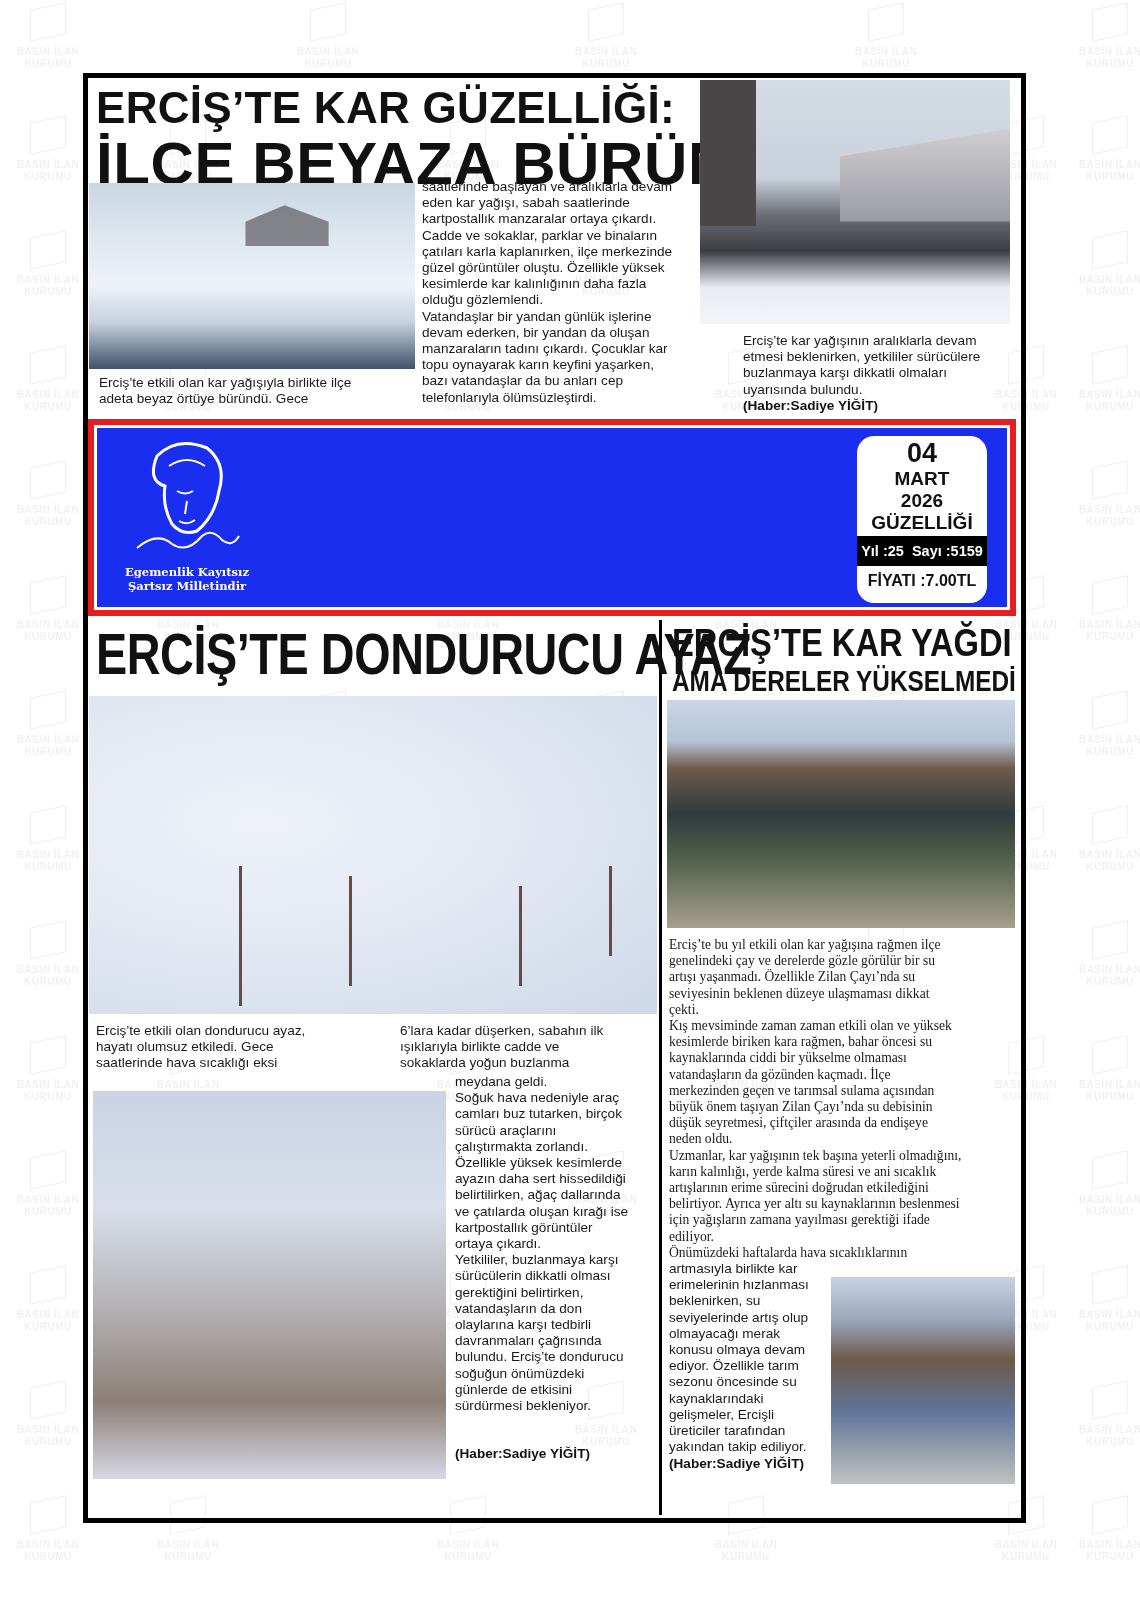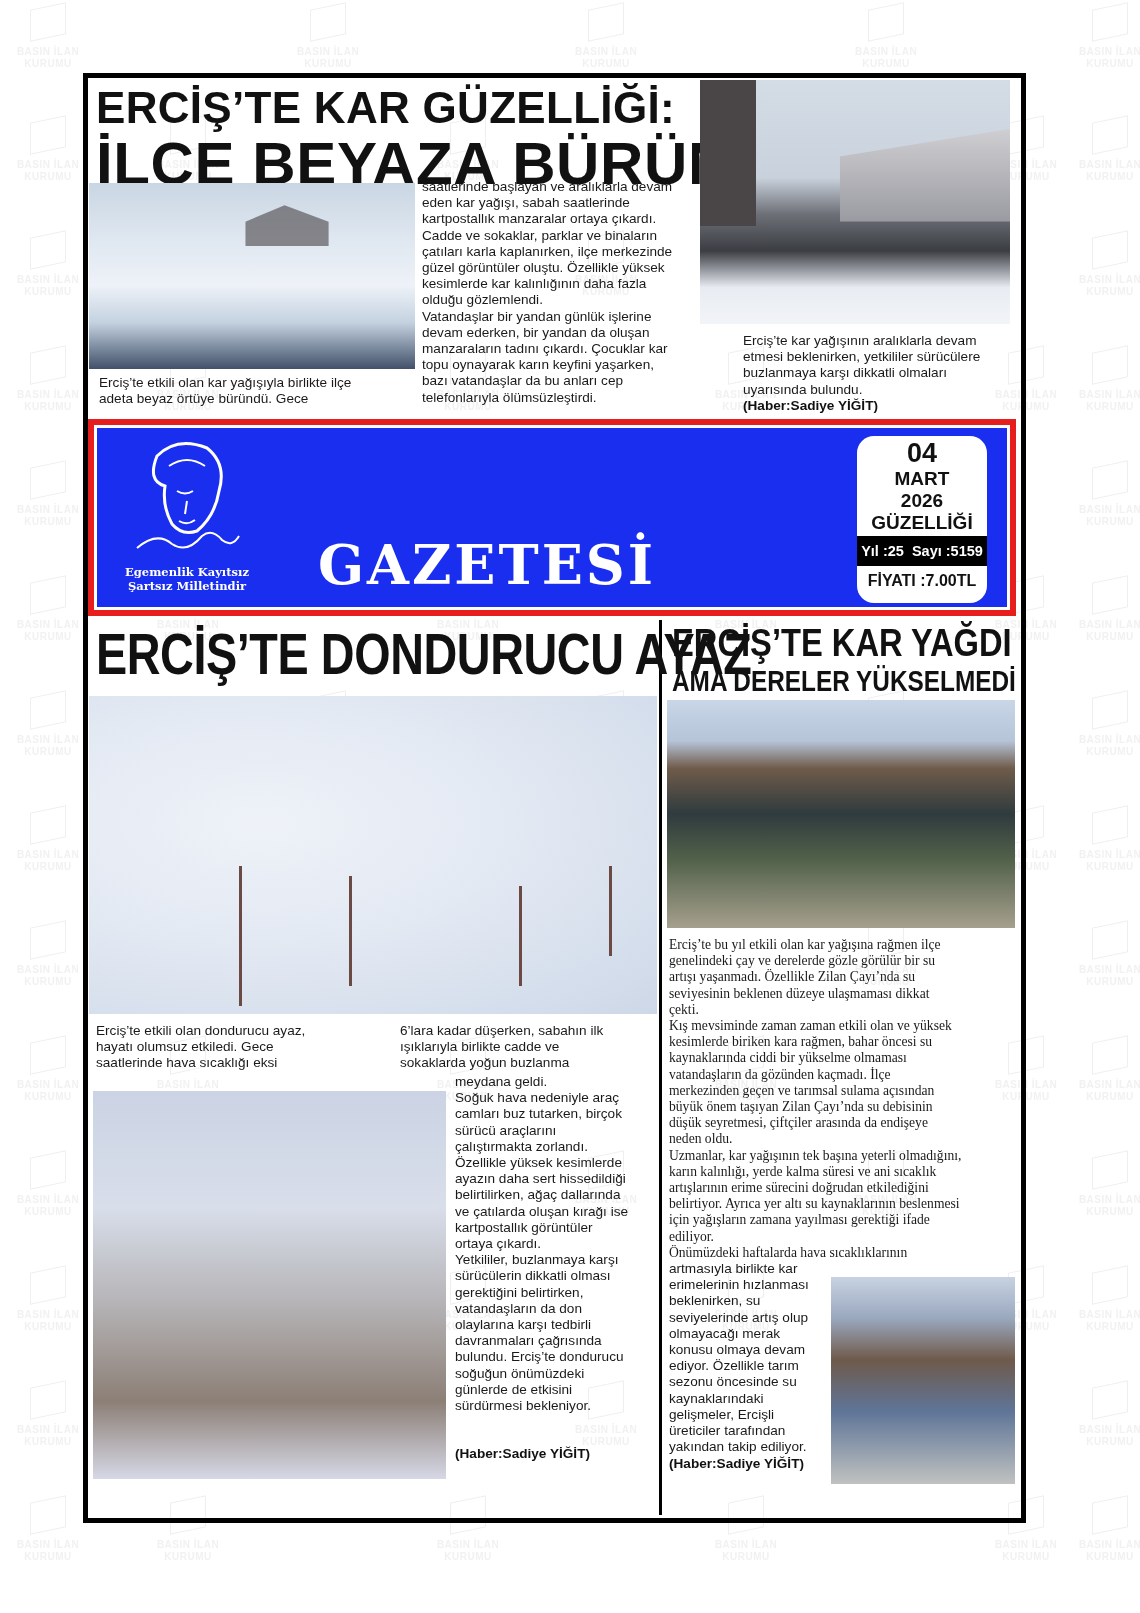--- a/index.html
+++ b/index.html
@@ -464,21 +464,20 @@
     <div class="masthead-blue">
       <svg class="abs" style="left:30px; top:8px;" width="120" height="120" viewBox="0 0 120 120">
         <path d="M30 20 Q50 0 80 12 Q100 28 92 55 Q88 80 70 95 Q55 100 45 88 Q35 70 38 50 Q20 45 30 20 Z" fill="none" stroke="#fff" stroke-width="3"></path>
         <path d="M42 30 Q60 18 78 30 M50 55 Q58 60 66 55 M60 65 L58 78 M52 85 Q60 90 68 84" fill="none" stroke="#fff" stroke-width="2"></path>
         <path d="M10 112 Q30 95 45 108 Q60 118 75 100 Q85 92 95 104 Q105 112 112 100" fill="none" stroke="#fff" stroke-width="2"></path>
       </svg>
       <div class="abs logo-text" style="left:20px; top:137px; width:140px; text-align:center; font-size:11.5px; line-height:14px;">
         <div>Egemenlik Kayıtsız</div>
         <div>Şartsız Milletindir</div>
       </div>
-      <div class="abs logo-text" style="left:190px; top:110px; width:400px; text-align:center; font-size:54px; letter-spacing:3px; line-height:1;">GAZETESİ</div>
       <div class="abs" style="left:620px; top:150px; font-size:22px; font-style:italic; font-weight:bold; color:#fff;margin-top:46px;">Yerel Süreli</div>
       <div class="date-box" style="left:760px; top:8px; width:130px; height:167px;border-radius:17px;">
         <div class="abs" style="left:0; top:2px; width:130px; text-align:center; font-weight:bold; font-size:27px; line-height:30px;">04</div>
         <div class="abs" style="left:0; top:32px; width:130px; text-align:center; font-weight:bold; font-size:19px; line-height:22px;">MART</div>
         <div class="abs" style="left:0; top:54px; width:130px; text-align:center; font-weight:bold; font-size:19px; line-height:22px;">2026</div>
         <div class="abs" style="left:0; top:76px; width:130px; text-align:center; font-weight:bold; font-size:19px; line-height:22px;">GÜZELLİĞİ</div>
         <div class="abs" style="left:0; top:100px; width:130px; height:30px; background:#000; color:#fff; text-align:center; font-weight:bold; font-size:14.5px; line-height:30px; white-space:pre;">Yıl :25  Sayı :5159</div>
         <div class="abs" style="left:0; top:134px; width:130px; text-align:center; font-weight:bold; font-size:16px; line-height:22px;">FİYATI :7.00TL</div>
       </div>
     </div>

